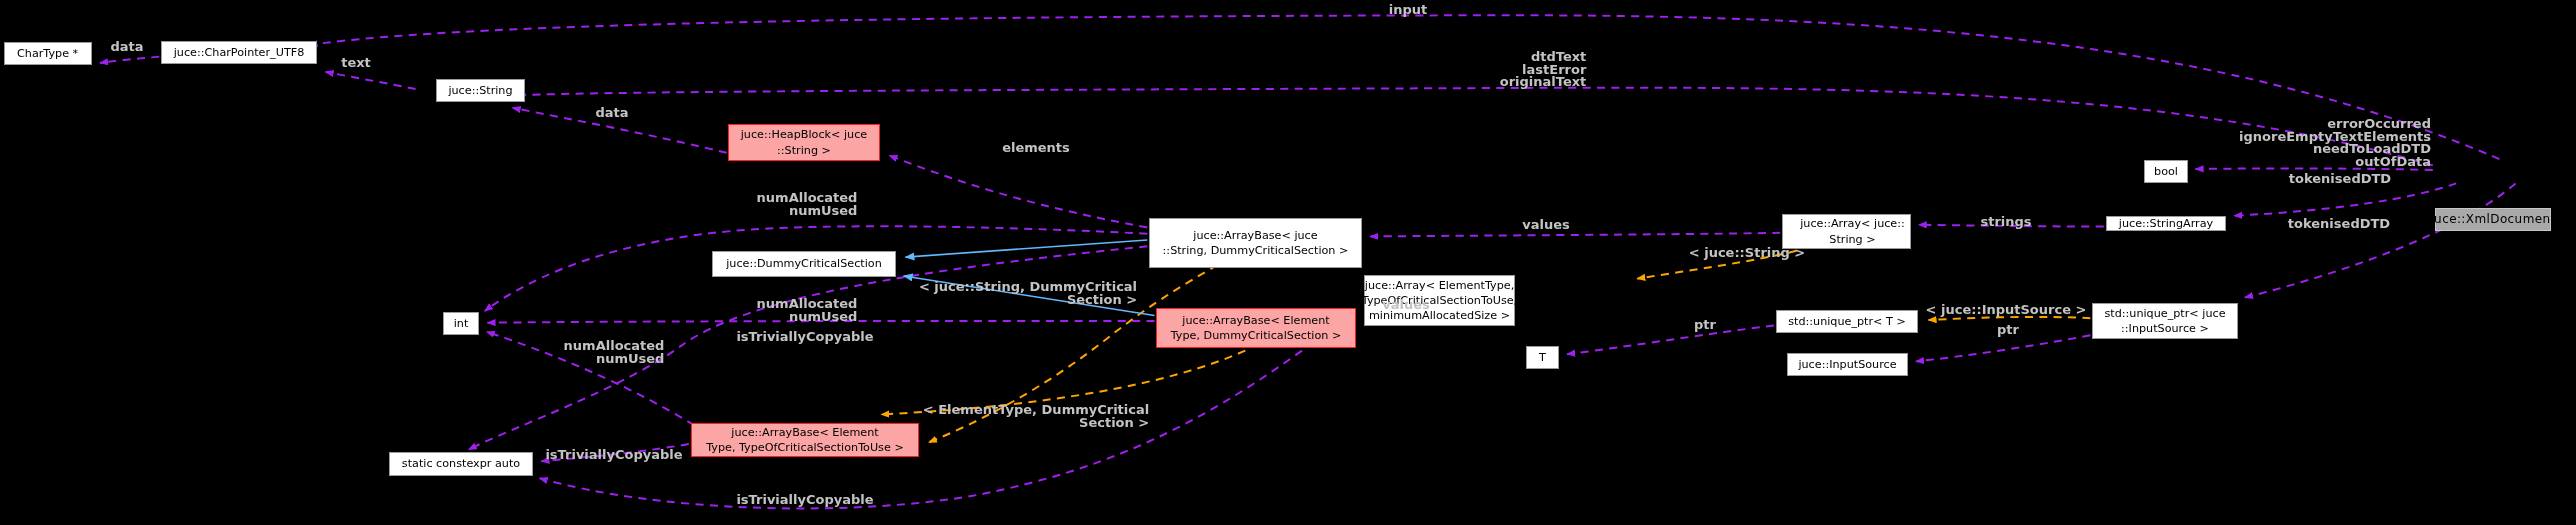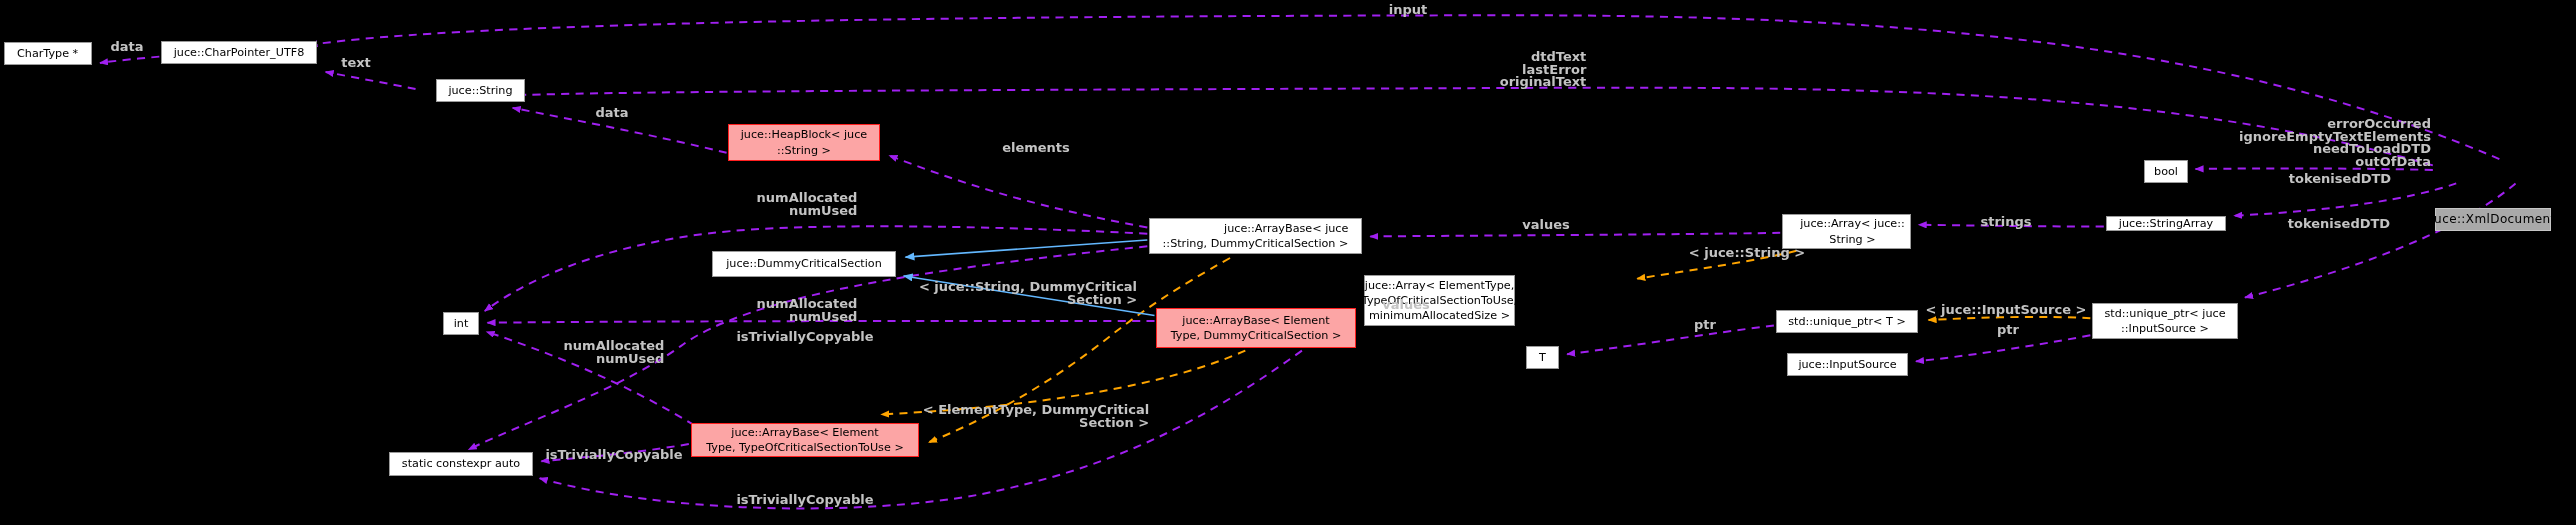--- a/index.html
+++ b/index.html
@@ -60,21 +60,21 @@
       </g>
   </svg>
   <div id="node-layer">
       <div class="node" style="left: 3.6px; top: 42px; width: 88px; height: 22.5px;">CharType *</div>
       <div class="node" style="left: 161px; top: 41px; width: 156px; height: 23.4px;">juce::CharPointer_UTF8</div>
       <div class="node" style="left: 415px; top: 79px; width: 89px; height: 22.5px; margin-left: 21px;">juce::String</div>
       <div class="node red" style="left: 728px; top: 124px; width: 152px; height: 37px;">juce::HeapBlock&lt; juce
 ::String &gt;</div>
       <div class="node" style="left: 712px; top: 251px; width: 184px; height: 26px;">juce::DummyCriticalSection</div>
       <div class="node" style="left: 443px; top: 312px; width: 36px; height: 22.5px;">int</div>
-      <div class="node" style="left: 1149px; top: 218px; width: 213px; height: 36px; text-align: right;">juce::ArrayBase&lt; juce
+      <div class="node" style="left: 1149px; top: 218px; width: 213px; height: 50px;">juce::ArrayBase&lt; juce
 ::String, DummyCriticalSection &gt;</div>
       <div class="node red" style="left: 1156px; top: 308px; width: 200px; height: 40px;">juce::ArrayBase&lt; Element
 Type, DummyCriticalSection &gt;</div>
       <div class="node" style="left: 1364px; top: 275px; width: 151px; height: 51px;">juce::Array&lt; ElementType,
 TypeOfCriticalSectionToUse,
 minimumAllocatedSize &gt;</div>
       <div class="node" style="left: 1526px; top: 346px; width: 33px; height: 22.5px;">T</div>
       <div class="node red" style="left: 691px; top: 423px; width: 228px; height: 34px;">juce::ArrayBase&lt; Element
 Type, TypeOfCriticalSectionToUse &gt;</div>
       <div class="node" style="left: 389px; top: 452px; width: 144px; height: 24px;">static constexpr auto</div>

